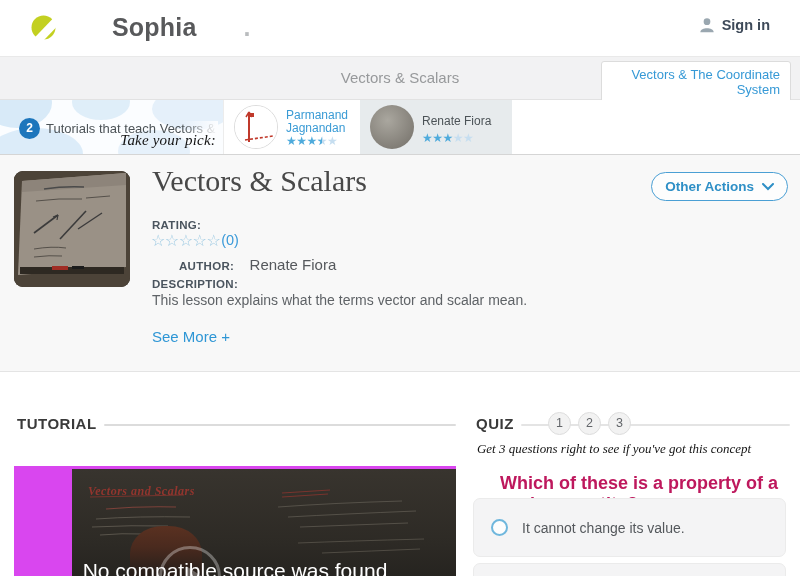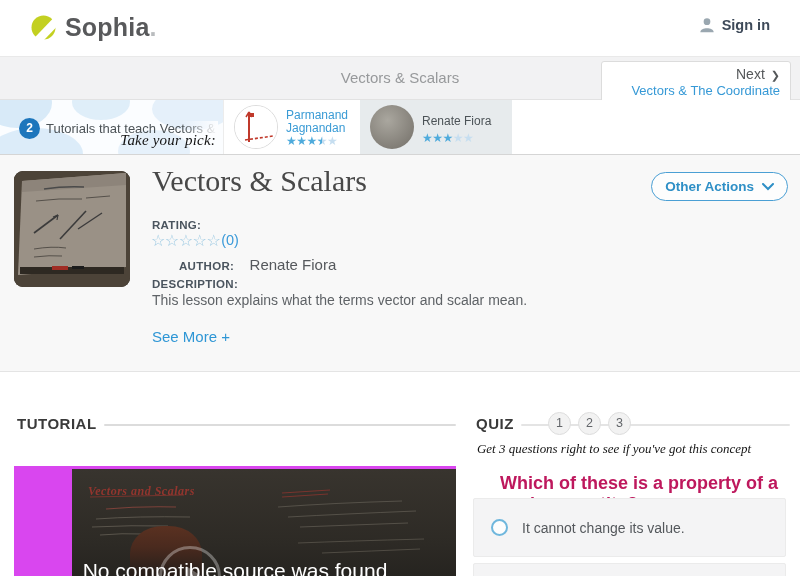--- a/index.html
+++ b/index.html
@@ -3,21 +3,21 @@
 <meta charset="utf-8">
 <style>
   * { margin:0; padding:0; box-sizing:border-box; }
   html,body { width:800px; height:576px; }
   body {
     position:relative; overflow:hidden; background:#fff;
     font-family:"Liberation Sans", sans-serif; color:#555;
   }
   
   .header { position:absolute; left:0; top:0; right:0; height:56px; background:#fff; }
-  .logo { position:absolute; left:30px; top:13px; display:flex; align-items:center; cursor:pointer; }
+  .logo { position:absolute; left:30px; top:13px; display:flex; align-items:center; cursor:pointer;gap:47px; }
   .logo-icon { width:27px; height:27px; margin-right:8px; }
   .logo-text { font-size:25px; font-weight:bold; color:#58595b; letter-spacing:0.2px; }
   .logo-dot { color:#b9bcbe; font-weight:bold; font-size:25px; }
   .signin { position:absolute; right:30px; top:17px; display:flex; align-items:center; cursor:pointer; }
   .signin-label { font-size:14.5px; font-weight:bold; color:#3e4a59; margin-left:7px; }
   
   .navbar { position:absolute; left:0; top:56px; right:0; height:44px;
             background:#f2f2f3; border-top:1px solid #e9e9e9; border-bottom:1px solid #e2e2e2; }
   .nav-title { position:absolute; left:0; right:0; top:0; height:44px; line-height:42px;
                text-align:center; font-size:15px; color:#97999b; }
@@ -95,21 +95,21 @@
                background:#e4e4e4; border-radius:2px; }
   .step { position:absolute; top:40px; width:23px; height:23px; border-radius:50%;
           background:#f2f2f2; border:1px solid #ddd; color:#63666a; font-size:12.5px;
           text-align:center; line-height:21px; }
   .step1 { left:548px; } .step2 { left:578px; } .step3 { left:608px; }
   .quiz-tagline { position:absolute; left:477px; top:69px; width:318px; font-size:13.5px;
                   color:#141414; font-family:cursive; font-style:italic; white-space:nowrap;
                   transform:scaleX(0.96); transform-origin:left; }
   .question { position:absolute; left:500px; top:101px; font-size:18px; font-weight:bold; color:#be185d; }
   .answer { position:absolute; left:473px; width:313px; background:#f4f4f5; border:1px solid #ebebeb;
-            border-radius:2px; }
+            border-radius:7px; }
   .answer1 { top:126px; height:59px; display:flex; align-items:center; padding-left:17px; cursor:pointer; }
   .answer2 { top:191px; height:30px; }
   .radio { width:17px; height:17px; border-radius:50%; background:#fdfdfd;
            border:2px solid #6fb7dd; flex:0 0 auto; }
   .answer-text { font-size:14px; color:#54585c; margin-left:14px; }
   
   .video { position:absolute; left:14px; top:94px; width:442px; height:110px; background:#d946ef;
            overflow:hidden; cursor:pointer; }
   .vframe { position:absolute; left:58px; right:0; top:3px; bottom:0;
             background:linear-gradient(#38342e, #2d2a25 70%, #262420); }
@@ -145,23 +145,20 @@
       <circle cx="12" cy="7" r="5" fill="#9aa7b0"></circle>
       <path d="M2 23 C2 15 22 15 22 23 Z" fill="#9aa7b0"></path>
     </svg>
     <span class="signin-label">Sign in</span>
   </div>
 </div>
 
 <div class="navbar">
   <div class="nav-title">Vectors &amp; Scalars</div>
   <div class="next-box">
-    <div class="next-line">
-      <span>Next</span><span class="next-chevron">❯</span>
-    </div>
     <div class="next-target">Vectors &amp; The Coordinate System</div>
   </div>
 </div>
 
 <div class="picker">
   <div class="picker-left">
     <div class="blob b1"></div>
     <div class="blob b2"></div>
     <div class="blob b3"></div>
     <div class="blob b4"></div>

